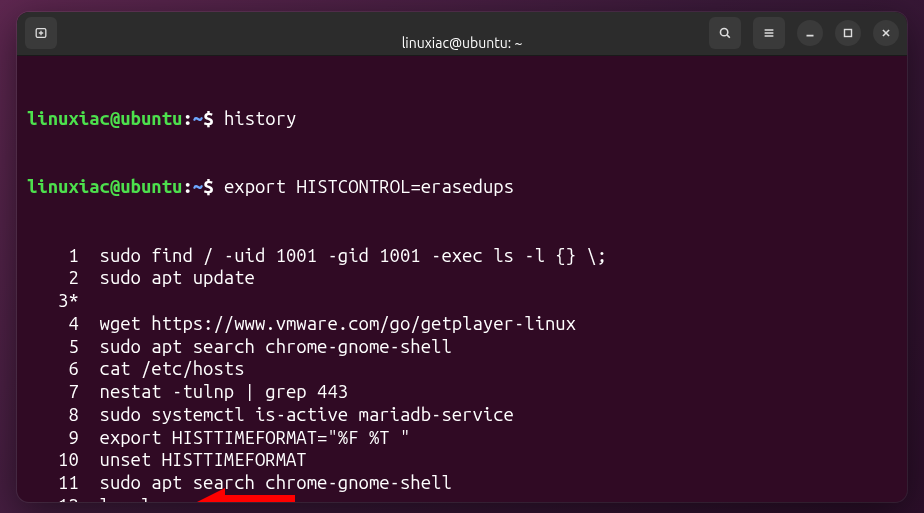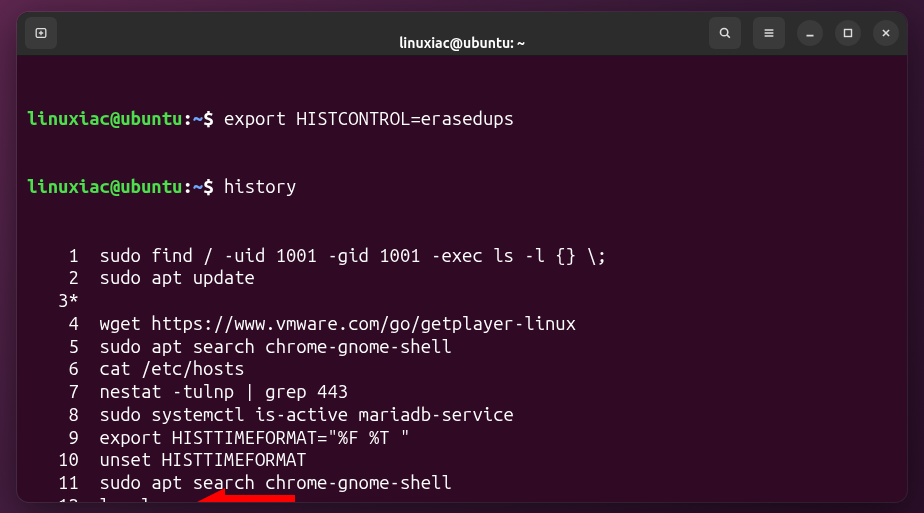--- a/index.html
+++ b/index.html
@@ -41,21 +41,21 @@
       align-items: center;
       gap: 6px;
     }
     .title-center {
       position: absolute;
       left: 50%;
       transform: translateX(-50%);
       color: #ffffff;
       font-family: "Ubuntu", sans-serif;
       font-size: 14px;
-      font-weight: 700;
+      font-weight: 400;
       margin-top: 20px;
     }
     .title-right {
       margin-left: auto;
       display: flex;
       align-items: center;
       gap: 12px;
     }
     .hb-btn {
       width: 32px;
@@ -178,22 +178,22 @@
       <div class="win-btn">
         <svg viewBox="0 0 16 16" fill="none" stroke="currentColor" stroke-width="1.8">
           <line x1="4.5" y1="4.5" x2="11.5" y2="11.5"></line>
           <line x1="11.5" y1="4.5" x2="4.5" y2="11.5"></line>
         </svg>
       </div>
     </div>
   </div>
 
   <div class="terminal">
+    <span class="line"><span class="prompt-user">linuxiac@ubuntu</span><span class="prompt-sep">:</span><span class="prompt-path">~</span><span class="prompt-sep">$</span> <span class="hist-cmd">history</span></span>
     <span class="line"><span class="prompt-user">linuxiac@ubuntu</span><span class="prompt-sep">:</span><span class="prompt-path">~</span><span class="prompt-sep">$</span> <span class="hist-cmd">export HISTCONTROL=erasedups</span></span>
-    <span class="line"><span class="prompt-user">linuxiac@ubuntu</span><span class="prompt-sep">:</span><span class="prompt-path">~</span><span class="prompt-sep">$</span> <span class="hist-cmd">history</span></span>
     <div id="history-out"><span class="line"><span class="hist-num">1</span><span class="hist-cmd">  sudo find / -uid 1001 -gid 1001 -exec ls -l {} \;</span></span><span class="line"><span class="hist-num">2</span><span class="hist-cmd">  sudo apt update</span></span><span class="line"><span class="hist-num">3*</span><span class="hist-cmd">  </span></span><span class="line"><span class="hist-num">4</span><span class="hist-cmd">  wget https://www.vmware.com/go/getplayer-linux</span></span><span class="line"><span class="hist-num">5</span><span class="hist-cmd">  sudo apt search chrome-gnome-shell</span></span><span class="line"><span class="hist-num">6</span><span class="hist-cmd">  cat /etc/hosts</span></span><span class="line"><span class="hist-num">7</span><span class="hist-cmd">  nestat -tulnp | grep 443</span></span><span class="line"><span class="hist-num">8</span><span class="hist-cmd">  sudo systemctl is-active mariadb-service</span></span><span class="line"><span class="hist-num">9</span><span class="hist-cmd">  export HISTTIMEFORMAT="%F %T "</span></span><span class="line"><span class="hist-num">10</span><span class="hist-cmd">  unset HISTTIMEFORMAT</span></span><span class="line"><span class="hist-num">11</span><span class="hist-cmd">  sudo apt search chrome-gnome-shell</span></span><span class="line"><span class="hist-num">12</span><span class="hist-cmd">  ls -la</span></span></div>
     
 
     <div class="arrow">
       <div class="arrow-head"></div>
       <div class="arrow-body"></div>
     </div>
   </div>
 </div>
 

